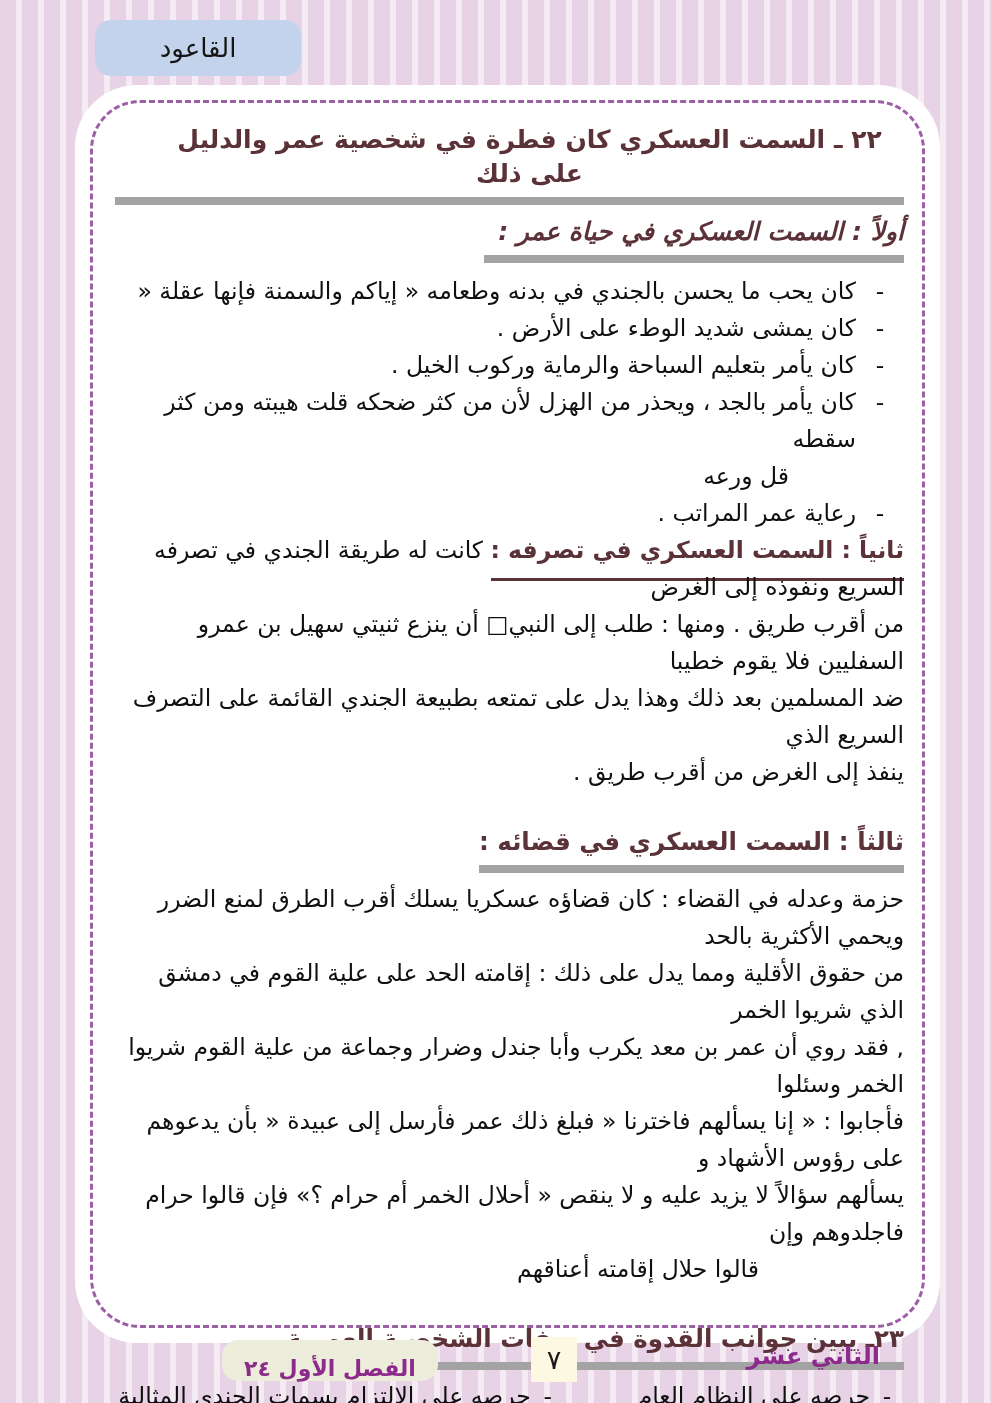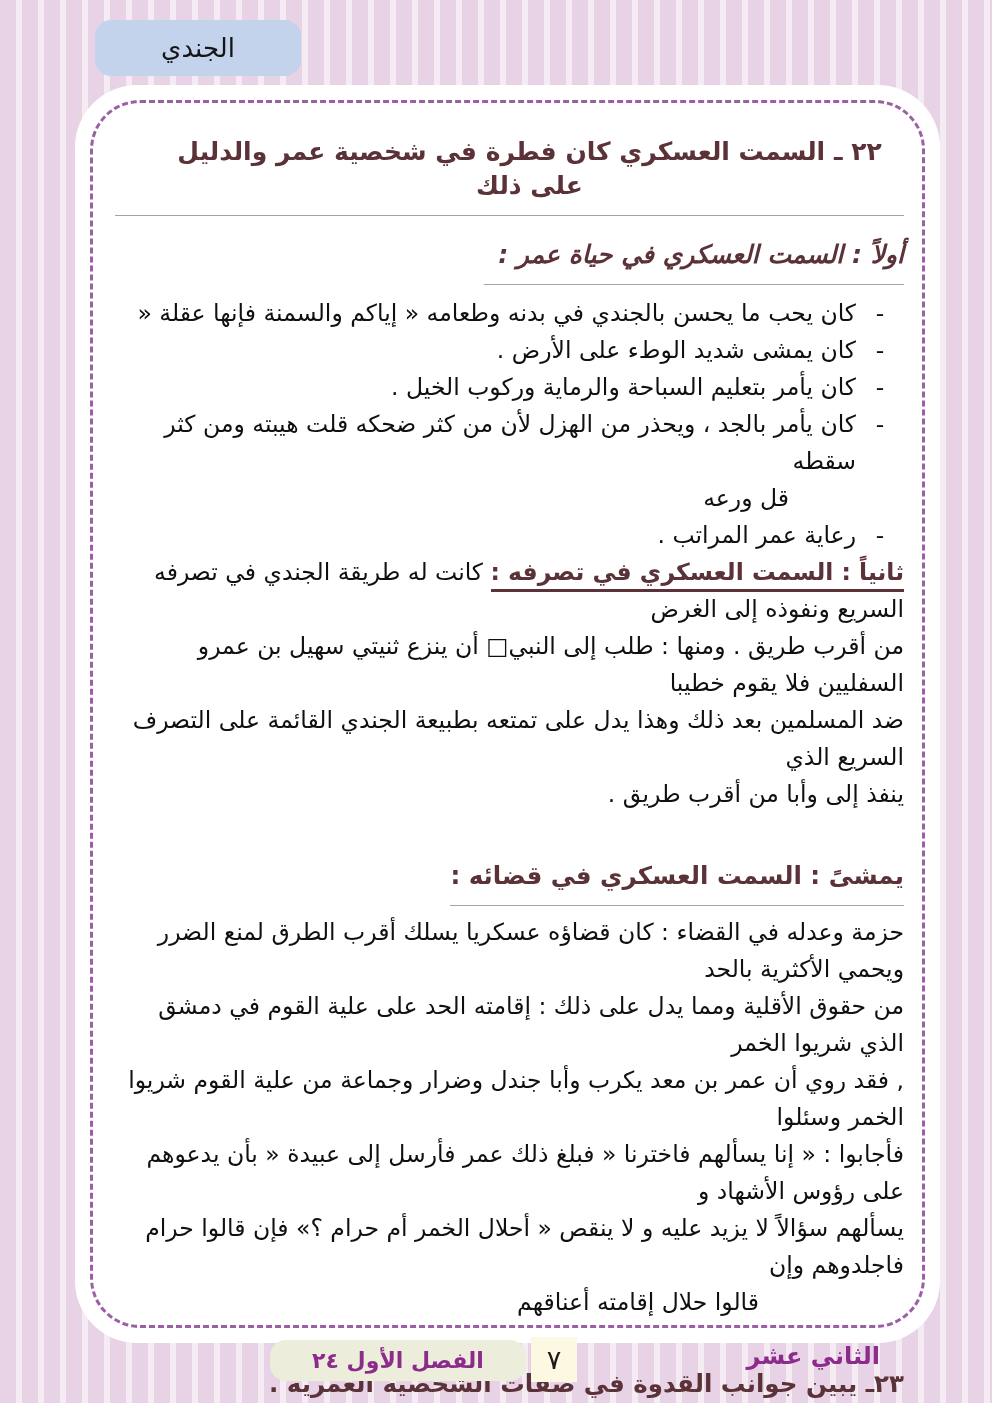--- a/index.html
+++ b/index.html
@@ -23,62 +23,62 @@
   .card-dashed {
     position:absolute; inset:15px; border:3px dashed #9c5fa5; border-radius:50px;
     pointer-events:none;
   }
   .content {
     position:absolute; top:38px; right:36px; left:40px; bottom:30px;
     direction:rtl; text-align:right; color:#101010;
     font-size:23.5px; line-height:37px;
   }
   .maroon { color:#5a3238; font-weight:bold; }
-  .ul { display:inline-block; border-bottom:1px solid #a3a3a3; padding-bottom:12px;margin-top:12px; }
+  .ul { display:inline-block; border-bottom:8px solid #a3a3a3; padding-bottom:6px; }
   .h-main { font-size:25px; line-height:34px; margin-bottom:10px; }
   .h-main .ul { padding-left:40px; }
   .h-sub { font-size:25px; line-height:34px; margin-bottom:10px;font-style:italic; }
   .h-sub .ul { padding-left:14px; }
   .h-block { font-size:24.5px; line-height:34px; margin-bottom:8px; }
   .bullet { display:flex; direction:rtl; }
   .bullet .dash { flex:0 0 48px; text-align:center; }
   .bullet .btext { flex:1; }
   .indent115 { padding-right:115px; }
   .indent145 { padding-right:145px; }
   .gap34 { height:34px; }
-  .inline-h { color:#5a3238; font-weight:bold; border-bottom:3px solid #5a3238; padding-bottom:3px; }
+  .inline-h { color:#5a3238; font-weight:bold; border-bottom:3px solid #5a3238; padding-bottom:14px; }
   .tworow { display:flex; direction:rtl; }
   .tworow .col-r { flex:0 0 43%; display:flex; }
   .tworow .col-l { flex:1; display:flex; }
   .tworow .dash { flex:0 0 34px; text-align:center; }
   .center-title { text-align:center; }
   .ct-23 { padding-left:60px; }
   .footer-chapter {
     position:absolute; top:1342px; right:112px;
     color:#8c2b8c; font-weight:bold; font-size:24px;
   }
   .page-num {
     position:absolute; top:1337px; left:531px; width:46px; height:45px;
     background:#fdf8e2; display:flex; align-items:center; justify-content:center;
     font-size:27px; color:#1a1a1a;
   }
   .term-pill {
-    position:absolute; top:1340px; left:222px; width:256px; height:41px;
+    position:absolute; top:1340px; left:222px; width:216px; height:41px;
     background:#ededdb; border-radius:16px;
-    display:flex; align-items:center; justify-content:center;
-    color:#8c2b8c; font-weight:bold; font-size:22px;margin-left:48px;
+    display:flex; align-items:flex-end; justify-content:center;
+    color:#8c2b8c; font-weight:bold; font-size:22px;
   }
 </style>
 </head>
 <body>
 
 <div class="page">
 
   <div class="badge">
-    <span>الجندي</span>
+    <span>القاعود</span>
   </div>
 
   <div class="card">
     <div class="card-dashed"></div>
 
     <div class="content">
 
       <div class="h-main maroon center-title">
         <span class="ul">٢٢ ـ   السمت العسكري كان فطرة في شخصية عمر والدليل على ذلك</span>
       </div>
@@ -106,26 +106,26 @@
       <div class="bullet">
         <span class="dash">-</span>
         <span class="btext">رعاية عمر المراتب .</span>
       </div>
 
       <div>
         <span class="inline-h">ثانياً : السمت العسكري في تصرفه :</span><span> كانت له طريقة  الجندي   في تصرفه السريع ونفوذه إلى الغرض</span>
       </div>
       <div>من أقرب طريق . ومنها : طلب إلى النبي□ أن ينزع ثنيتي سهيل بن عمرو  السفليين فلا يقوم خطيبا</div>
       <div>ضد المسلمين بعد ذلك وهذا يدل على تمتعه بطبيعة الجندي القائمة على التصرف السريع الذي</div>
-      <div>ينفذ إلى وأبا من أقرب طريق .</div>
+      <div>ينفذ إلى الغرض من أقرب طريق .</div>
 
       <div class="gap34"></div>
 
       <div class="h-block maroon">
-        <span class="ul">يمشىً : السمت العسكري في قضائه :</span>
+        <span class="ul">ثالثاً : السمت العسكري في قضائه :</span>
       </div>
       <div>حزمة وعدله في القضاء : كان قضاؤه عسكريا يسلك أقرب الطرق لمنع الضرر ويحمي الأكثرية بالحد</div>
       <div>من حقوق الأقلية  ومما يدل على ذلك  : إقامته الحد على علية القوم في دمشق الذي شريوا الخمر</div>
       <div>, فقد روي أن عمر بن معد يكرب وأبا جندل وضرار وجماعة من علية القوم شريوا الخمر وسئلوا</div>
       <div>فأجابوا : « إنا يسألهم فاخترنا « فبلغ ذلك عمر فأرسل إلى عبيدة « بأن يدعوهم على رؤوس الأشهاد و</div>
       <div>يسألهم سؤالاً لا يزيد  عليه و لا ينقص « أحلال الخمر أم حرام  ؟» فإن قالوا حرام فاجلدوهم وإن</div>
       <div class="indent145">قالوا حلال إقامته  أعناقهم</div>
 
       <div class="gap34"></div>
 

